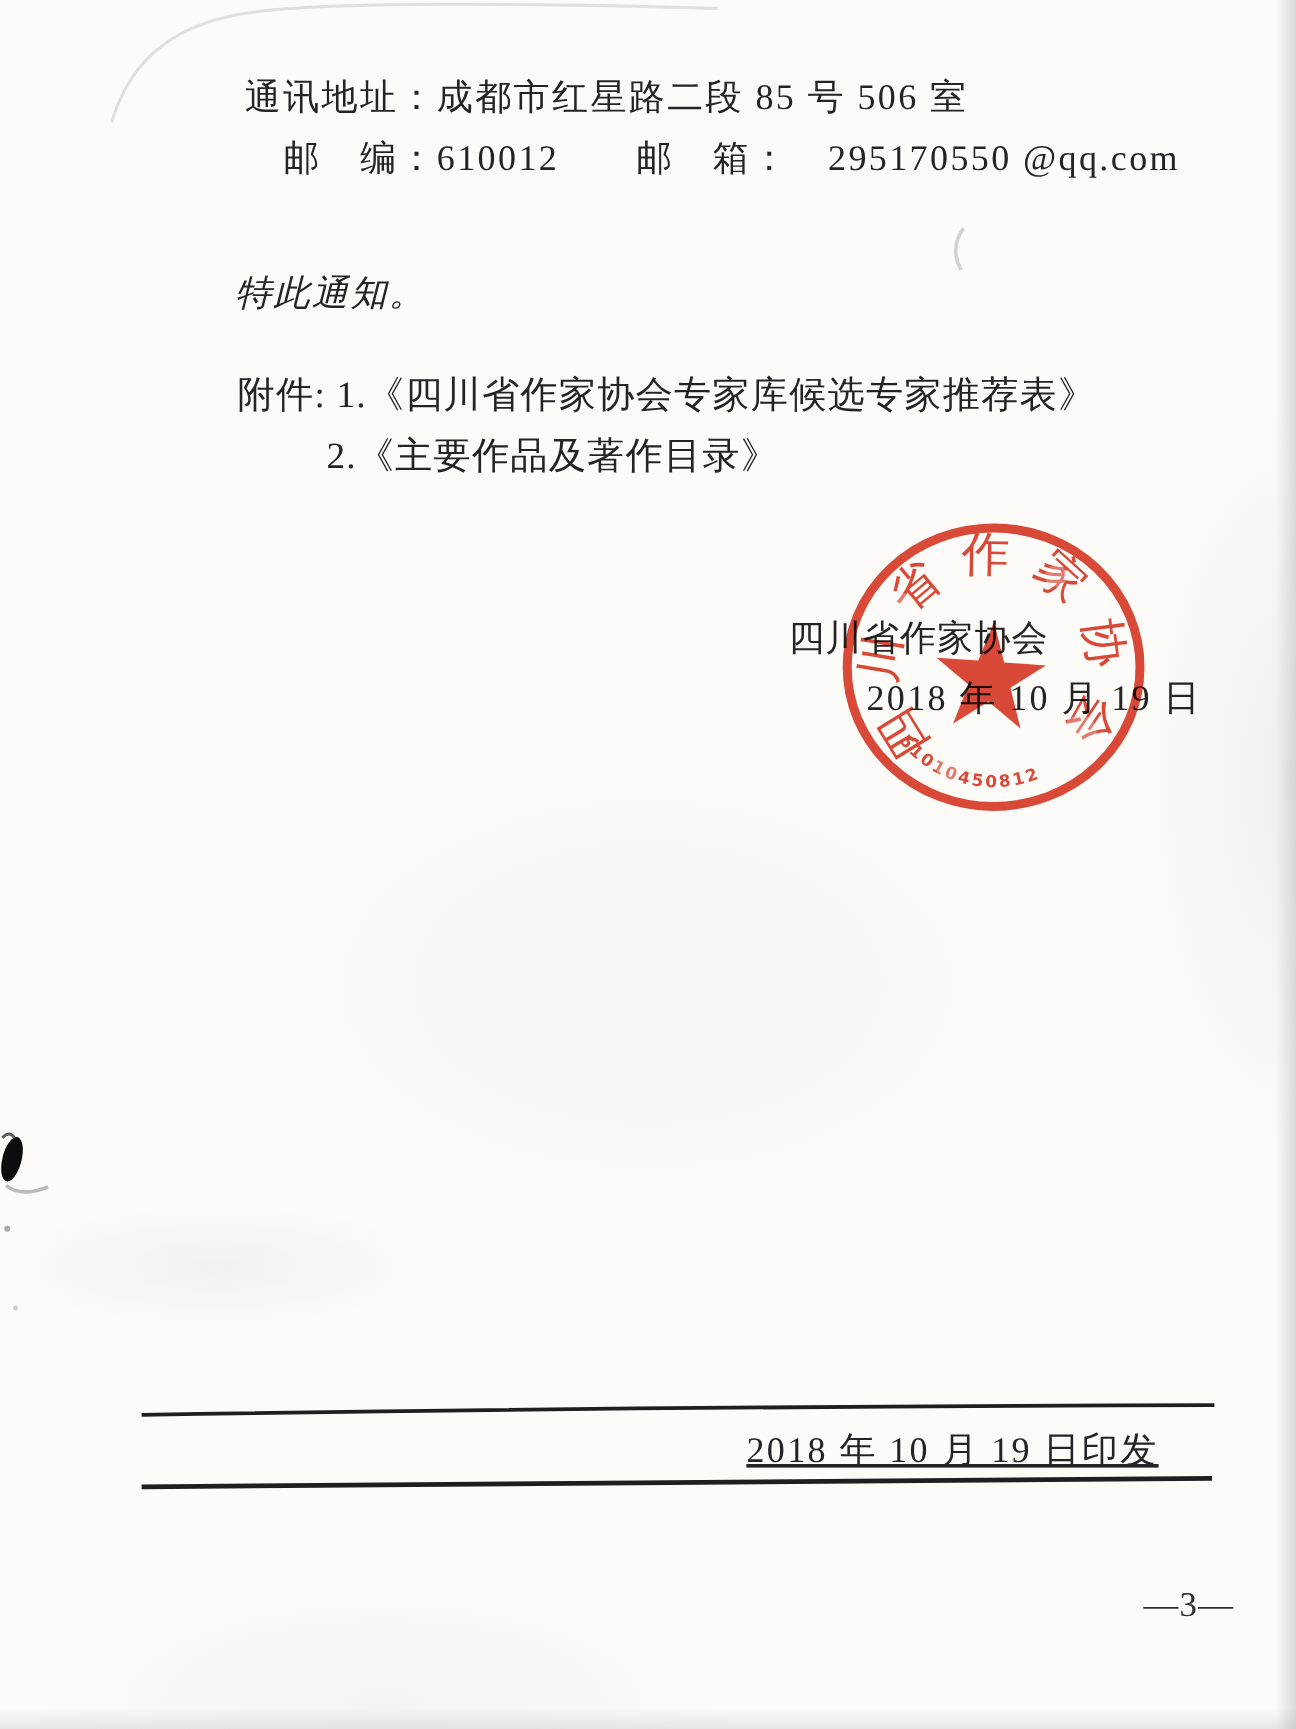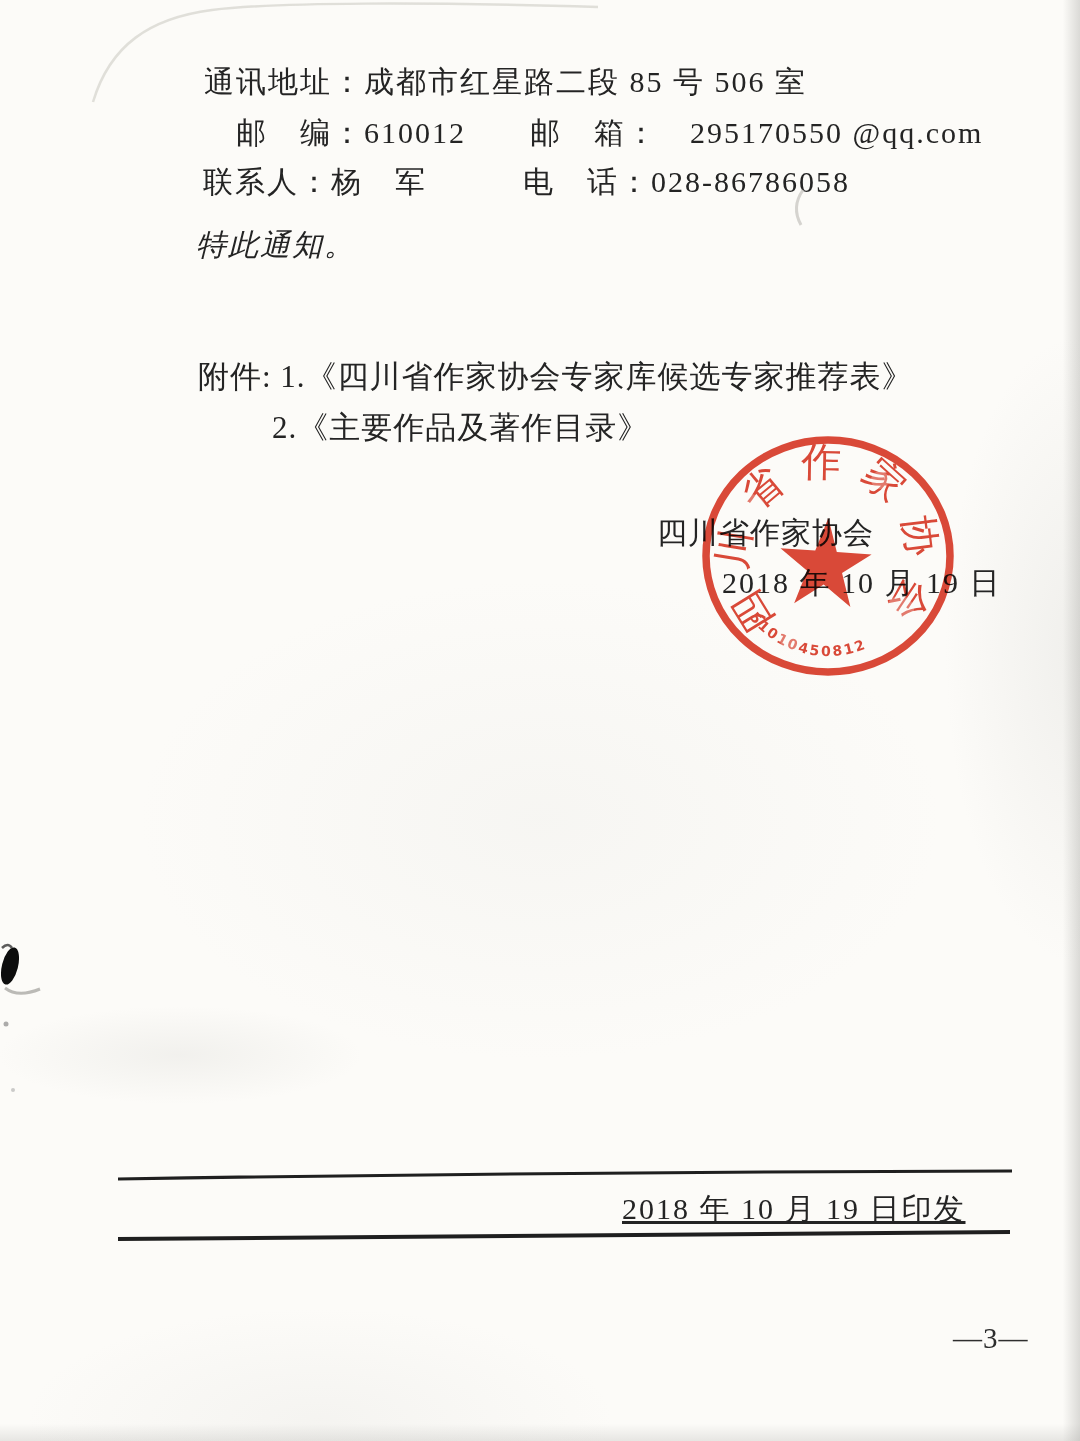--- a/index.html
+++ b/index.html
@@ -14,38 +14,37 @@
       radial-gradient(ellipse 420px 160px at 320px 1420px, rgba(200,200,196,.14), transparent 70%),
       radial-gradient(ellipse 500px 300px at 540px 820px, rgba(230,230,226,.25), transparent 80%),
       linear-gradient(to right, transparent 98.4%, rgba(168,168,164,.40)),
       linear-gradient(to bottom, transparent 98.8%, rgba(180,180,176,.30));
     overflow:hidden;
     font-family:"Liberation Serif","DejaVu Serif",serif;
     color:#242424;
   }
   .txt{position:absolute;white-space:pre;line-height:1.15;}
   .body-line{font-size:30px;letter-spacing:2px;}
-  .attach-line{font-size:31px;letter-spacing:1px;margin-top:48px;}
+  .attach-line{font-size:31px;letter-spacing:1px;}
   .sig-line{font-size:30px;letter-spacing:1px;}
   .footer-line{font-size:30px;}
   .pagenum{font-size:29px;color:#2e2e2e;letter-spacing:1px;}
   svg{position:absolute;overflow:visible;}
   .seal-svg{mix-blend-mode:multiply;opacity:.92;}
   .artifact-svg{left:0;top:0;pointer-events:none;}
 </style>
 </head>
 <body>
 
 <div class="page">
 
   <div class="txt body-line" style="left:204px;top:65px;">通讯地址：成都市红星路二段 85 号 506 室</div>
 
   <div class="txt body-line" style="left:203px;top:116px;margin-left:33px;">邮　编：610012　　邮　箱：　295170550 @qq.com</div>
 
-  <div class="txt body-line" style="left:203px;top:165px;">联系人：杨　军　　　电　话：028-86786058</div>
 
   <div class="txt body-line" style="left:196px;top:228px;font-style:italic;">特此通知。</div>
 
   <div class="txt attach-line" style="left:198px;top:311px;">附件: 1.《四川省作家协会专家库候选专家推荐表》</div>
 
   <div class="txt attach-line" style="left:272px;top:362px;">2.《主要作品及著作目录》</div>
 
   <div class="txt sig-line" style="left:657px;top:516px;">四川省作家协会</div>
 
   <div class="txt sig-line" style="left:722px;top:566px;letter-spacing:2px;">2018 年 10 月 19 日</div>

